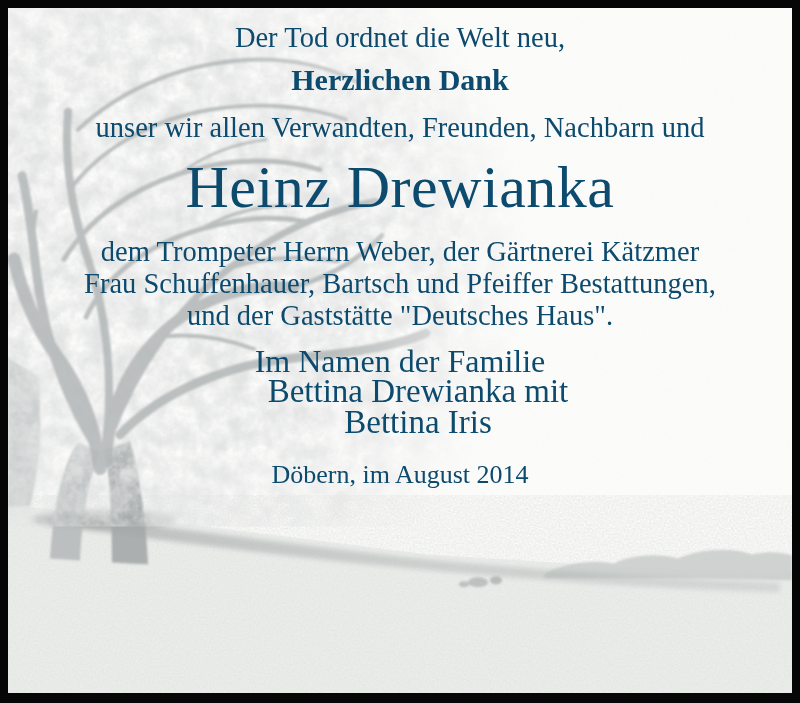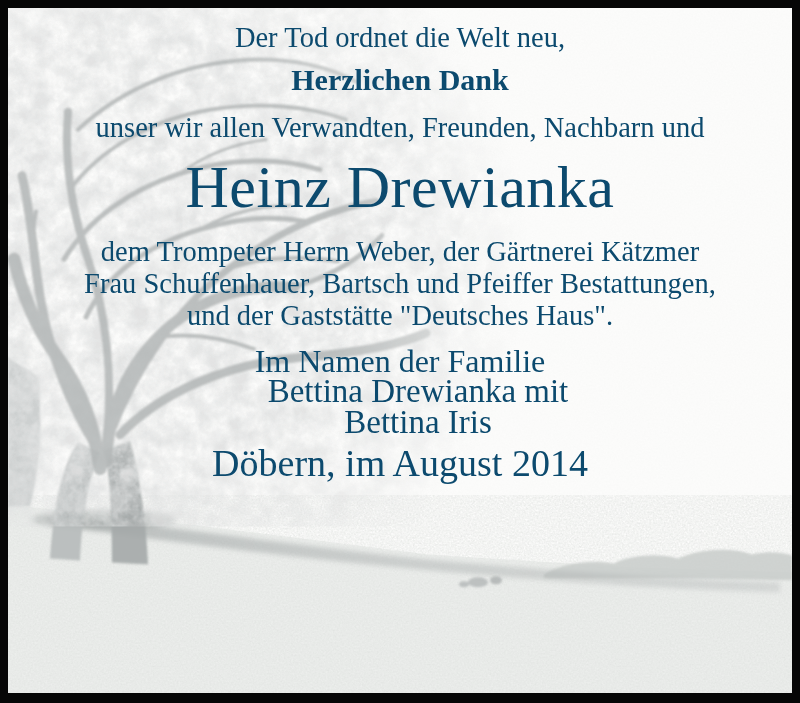--- a/index.html
+++ b/index.html
@@ -32,21 +32,21 @@
     padding-top: 14px;
   }
 
   .line        { font-size: 28.5px; line-height: 32px; white-space: nowrap; }
   .thanks      { font-weight: bold; font-size: 30px; line-height: 32px; margin-top: 10px; }
   .pre-block   { margin-top: 16px; }
   .deceased    { font-weight: normal; font-size: 60px; line-height: 74px; margin-top: 6px; letter-spacing: 0.5px; white-space: nowrap; }
   .body-block  { margin-top: 12px; }
   .family-intro{ margin-top: 14px; font-size: 32px; line-height: 30px; }
   .family-name { font-weight: normal; font-size: 33px; line-height: 31px; white-space: nowrap; margin-left: 36px; }
-  .place-date  { margin-top: 10px; font-size: 38px; line-height: 30px; }
+  .place-date  { margin-top: 22px; font-size: 26px; line-height: 30px; }
 </style>
 </head>
 <body>
 
 <div class="page">
 
   <svg class="bg-art" viewBox="0 0 784 687" preserveAspectRatio="none" aria-hidden="true">
     <defs>
       <filter id="mottleA" x="-10%" y="-10%" width="120%" height="120%">
         <feTurbulence type="fractalNoise" baseFrequency="0.05" numOctaves="4" seed="11" result="n"></feTurbulence>

